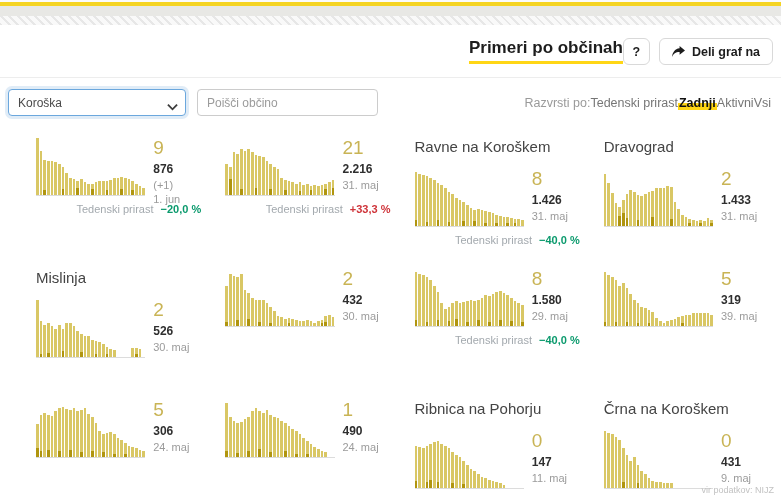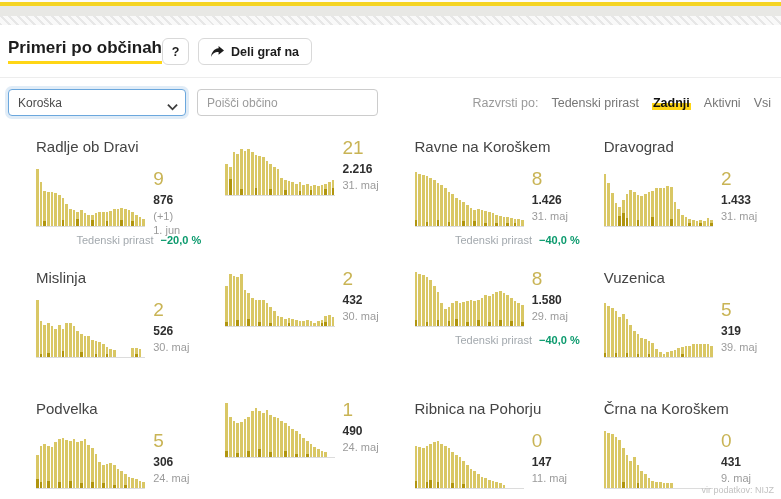--- a/index.html
+++ b/index.html
@@ -14,21 +14,21 @@
   
   .strip-white { height: 2px; background: #fbfbfb; }
   .strip-yellow { height: 4px; background: #f5d423; }
   .strip-gray { height: 10px; background: #e8e8e5; }
   .strip-hatch {
     height: 9px;
     background: repeating-linear-gradient(45deg, #e7e7e7 0 2px, #f9f9f9 2px 6px);
   }
   
   .header {
-    display: flex; align-items: center; justify-content: flex-start;
+    display: flex; align-items: center; justify-content: flex-end;
     padding: 13px 8px 12px 8px;
   }
   .page-title {
     font-size: 17px; font-weight: 700; color: #1d1d1d;
     border-bottom: 3px solid #ffd615;
     padding-bottom: 3px; line-height: 1.1;
   }
   .header-buttons { display: flex; gap: 9px; }
   .btn {
     background: #fff; border: 1px solid #d9d9d9; border-radius: 6px;
@@ -51,21 +51,21 @@
     font-family: "Liberation Sans", sans-serif; outline: none;
   }
   .select-chevron { position: absolute; right: 8px; top: 8px; pointer-events: none; }
   .search-input {
     width: 181px; height: 27px; margin-left: 11px;
     border: 1px solid #ccc; border-radius: 4px;
     font-size: 12px; color: #444; padding: 0 9px;
     font-family: "Liberation Sans", sans-serif; outline: none;
   }
   .search-input::placeholder { color: #9b9b9b; }
-  .sort-bar { margin-left: auto; display: flex; align-items: flex-start; gap: 13px; font-size: 12.5px; }
+  .sort-bar { margin-left: auto; display: flex; align-items: flex-start; font-size: 12.5px; }
   .sort-label { color: #9a9a9a; }
   .sort-option { color: #767676; cursor: pointer; white-space: nowrap; }
   .sort-option.active {
     color: #111; font-weight: 700;
     background: linear-gradient(to bottom, transparent 48%, #ffd615 48%);
     padding: 0 1px;
   }
   
   .grid {
     display: grid; grid-template-columns: repeat(4, 1fr);
@@ -136,21 +136,20 @@
     <span class="sort-label">Razvrsti po:</span>
     <span class="sort-option">Tedenski prirast</span>
     <span class="sort-option active">Zadnji</span>
     <span class="sort-option">Aktivni</span>
     <span class="sort-option">Vsi</span>
   </div>
 </div>
 
 <div class="grid">
   <div class="card">
-    <div class="card-title">Radlje ob Dravi</div>
     <div class="chart-row">
       <div class="bar-chart">
           <div class="bar" style="height: 100%;"></div>
           <div class="bar" style="height: 78%;"></div>
           <div class="bar" style="height: 62%;">
             <div class="bar-dark" style="height: 13%;"></div>
           </div>
           <div class="bar" style="height: 60%;"></div>
           <div class="bar" style="height: 60%;"></div>
           <div class="bar" style="height: 58%;"></div>
@@ -256,20 +255,24 @@
             <div class="bar-dark" style="height: 46%;"></div>
           </div>
         </div>
       <div class="info-col">
         <div class="info-last">21</div>
         <div class="info-total">2.216</div>
 
         <div class="info-date">31. maj</div>
       </div>
     </div>
+    <div class="growth-line">
+      <span class="growth-label">Tedenski prirast</span>
+      <span class="growth-value up">+33,3 %</span>
+    </div>
   </div>
 
   <div class="card">
     <div class="card-title">Ravne na Koroškem</div>
     <div class="chart-row">
       <div class="bar-chart">
           <div class="bar" style="height: 95%;">
             <div class="bar-dark" style="height: 11%;"></div>
           </div>
           <div class="bar" style="height: 92%;"></div>
@@ -587,21 +590,20 @@
         <div class="info-date">29. maj</div>
       </div>
     </div>
     <div class="growth-line">
       <span class="growth-label">Tedenski prirast</span>
       <span class="growth-value down">−40,0 %</span>
     </div>
   </div>
 
   <div class="card">
-    <div class="card-title">Vuzenica</div>
     <div class="chart-row">
       <div class="bar-chart">
           <div class="bar" style="height: 95%;">
             <div class="bar-dark" style="height: 8%;"></div>
           </div>
           <div class="bar" style="height: 90%;"></div>
           <div class="bar" style="height: 86%;"></div>
           <div class="bar" style="height: 80%;">
             <div class="bar-dark" style="height: 8%;"></div>
           </div>
@@ -647,21 +649,20 @@
         <div class="info-date">39. maj</div>
       </div>
     </div>
     <div class="growth-line hidden">
       <span class="growth-label"></span>
       <span class="growth-value"></span>
     </div>
   </div>
 
   <div class="card">
-    <div class="card-title">Podvelka</div>
     <div class="chart-row">
       <div class="bar-chart">
           <div class="bar" style="height: 58%;">
             <div class="bar-dark" style="height: 28%;"></div>
           </div>
           <div class="bar" style="height: 74%;">
             <div class="bar-dark" style="height: 14%;"></div>
           </div>
           <div class="bar" style="height: 78%;"></div>
           <div class="bar" style="height: 74%;">

